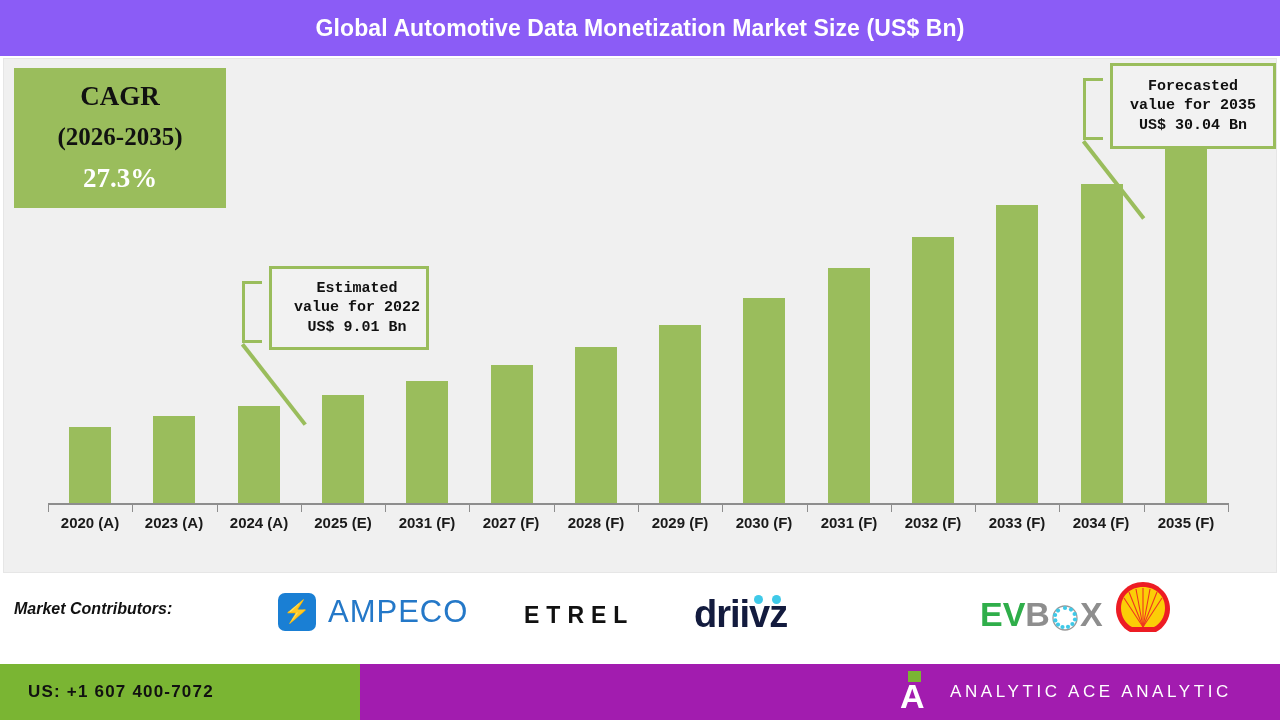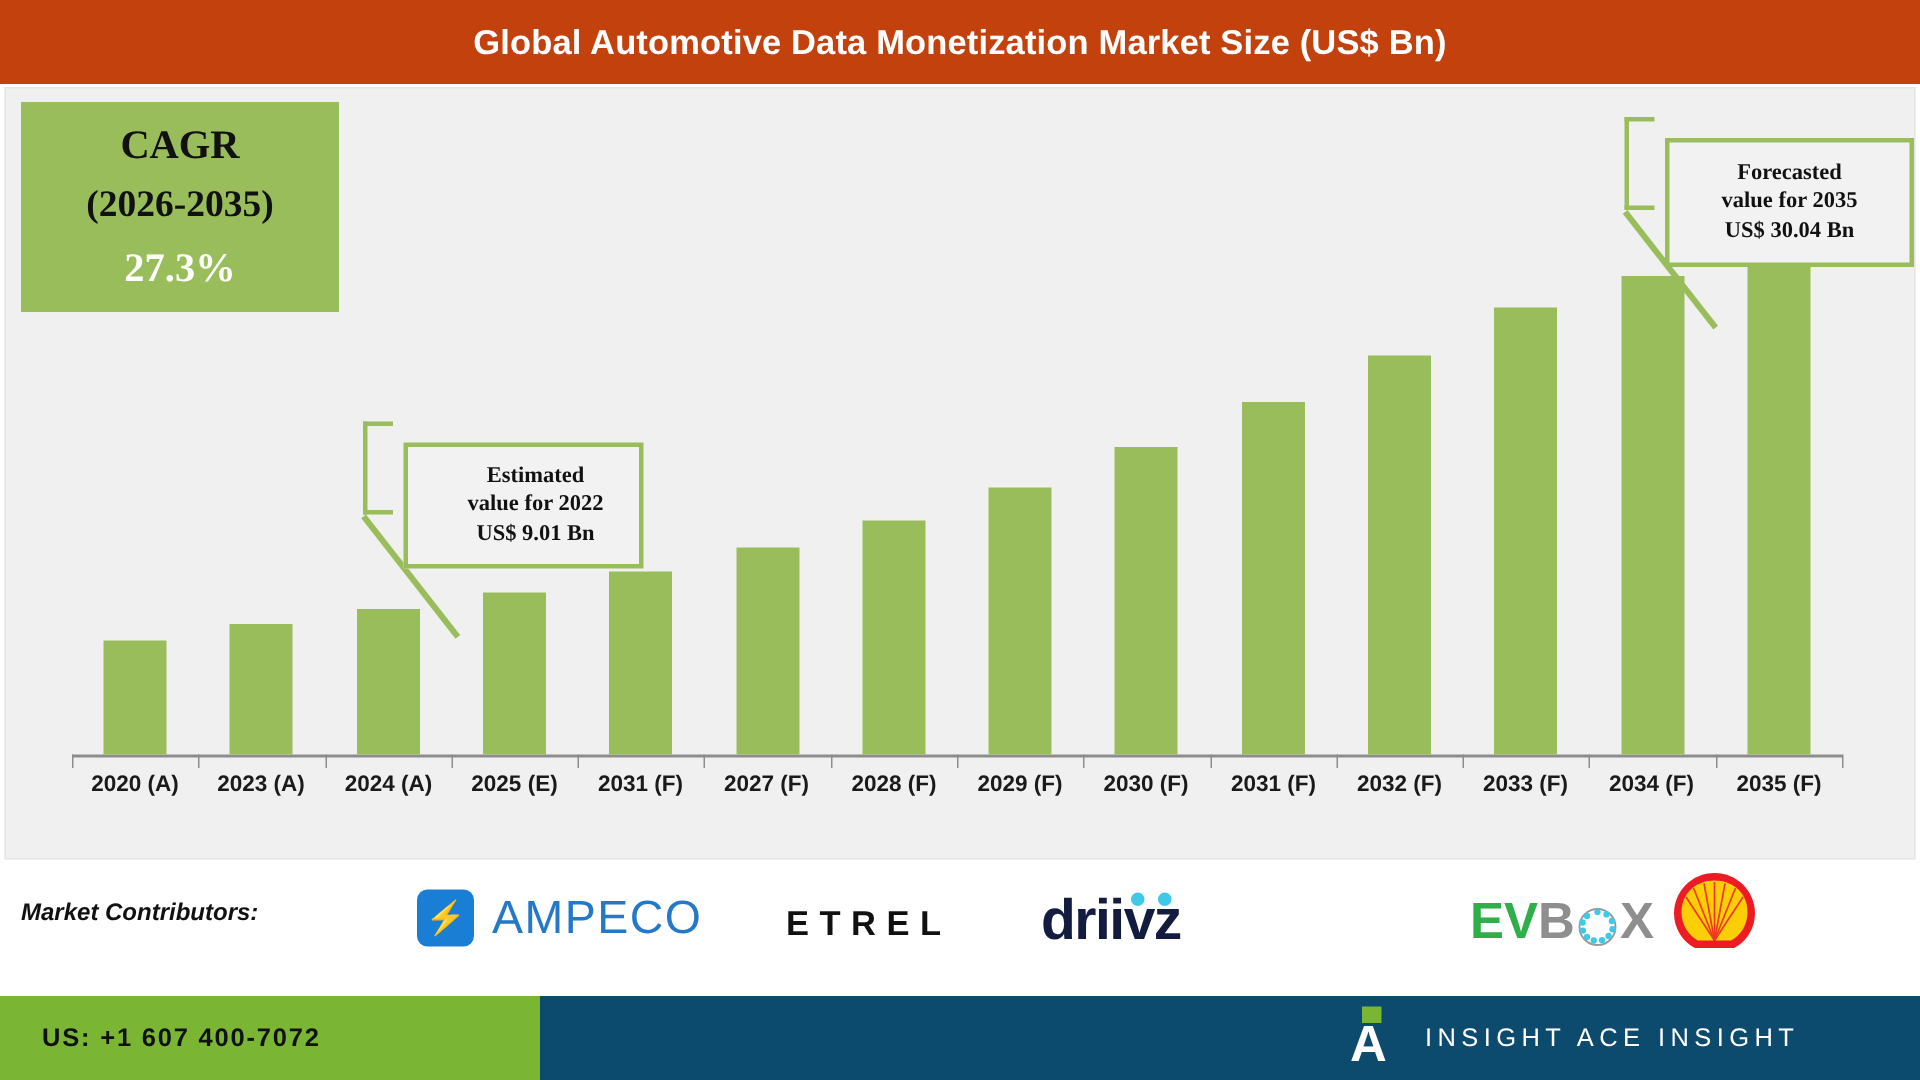--- a/index.html
+++ b/index.html
@@ -6,21 +6,21 @@
   * { margin:0; padding:0; box-sizing:border-box; }
   html,body { width:1280px; height:720px; overflow:hidden; }
   body {
     font-family:"Liberation Sans", sans-serif;
     background:#ffffff;
     position:relative;
   }
   
   .title-bar {
     position:absolute; left:0; top:0; width:1280px; height:56px;
-    background:#c2410c;
+    background:#8b5cf6;
     display:flex; align-items:center; justify-content:center;
   }
   .title-bar .title {
     color:#ffffff;
     font-size:23px;
     font-weight:bold;
     letter-spacing:0.1px;
     white-space:nowrap;
     font-family:"Liberation Sans", sans-serif;
   }
@@ -66,27 +66,26 @@
     gap:12px;
   }
   .cagr-box .l1 { font-size:27px; font-weight:bold; color:#111; line-height:1.08; }
   .cagr-box .l2 { font-size:25px; font-weight:bold; color:#111; line-height:1.12; }
   .cagr-box .l3 { font-size:27px; font-weight:bold; color:#ffffff; line-height:1.15; }
   
   .callout-box {
     position:absolute;
     background:#f2f2f2;
     border:3px solid #9abd5c;
-    font-family:Liberation Serif, serif;
+    font-family:Liberation Mono, monospace;
     font-weight:bold;
     color:#111;
     text-align:center;
     display:flex; flex-direction:column; align-items:center; justify-content:center;
     line-height:1.28;
-    margin-top:29px;
   }
   .callout-est { left:265px; top:207px; width:160px; height:84px; font-size:15px;padding-left:16px; }
   .callout-fc  { left:1106px; top:4px; width:166px; height:86px; font-size:15px; }
   .bracket {
     position:absolute;
     border:3px solid #9abd5c;
   }
   .leader {
     position:absolute;
     background:#9abd5c;
@@ -134,21 +133,21 @@
   }
   
   .evbox { left:944px; top:20px;margin-left:36px; }
   .evbox .ev { color:#2fae4a; font-size:34px; font-weight:bold; font-family:"Liberation Sans", sans-serif; }
   .evbox .b  { color:#8e8e8e; font-size:34px; font-weight:bold; font-family:"Liberation Sans", sans-serif; }
   .evbox .o  { position:relative; display:inline-block; width:30px; height:30px; }
   .evbox .x  { color:#8e8e8e; font-size:34px; font-weight:bold; font-family:"Liberation Sans", sans-serif; }
   
   .shell { left:1112px; top:578px; }
   
-  .footer { position:absolute; left:0; top:664px; width:1280px; height:56px; background:#0c4a6e; }
+  .footer { position:absolute; left:0; top:664px; width:1280px; height:56px; background:#a21caf; }
   .footer-green {
     position:absolute; left:0; top:0; width:360px; height:56px; background:#7ab533;
     display:flex; align-items:center;
   }
   .footer-phone {
     color:#111; font-size:17px; font-weight:bold; letter-spacing:1.2px;
     padding-left:28px; font-family:"Liberation Sans", sans-serif; white-space:nowrap;
   }
   .brand {
     position:absolute; left:900px; top:0; height:56px; display:flex; align-items:center;
@@ -311,15 +310,15 @@
 
 <div class="footer">
   <div class="footer-green">
     <span class="footer-phone">US: +1 607 400-7072</span>
   </div>
   <div class="brand">
     <span class="logo-a">
       <span class="sq"></span>
       <span class="letter">A</span>
     </span>
-    <span class="brand-text">INSIGHT ACE INSIGHT</span>
+    <span class="brand-text">ANALYTIC ACE ANALYTIC</span>
   </div>
 </div>
 
 </body></html>

